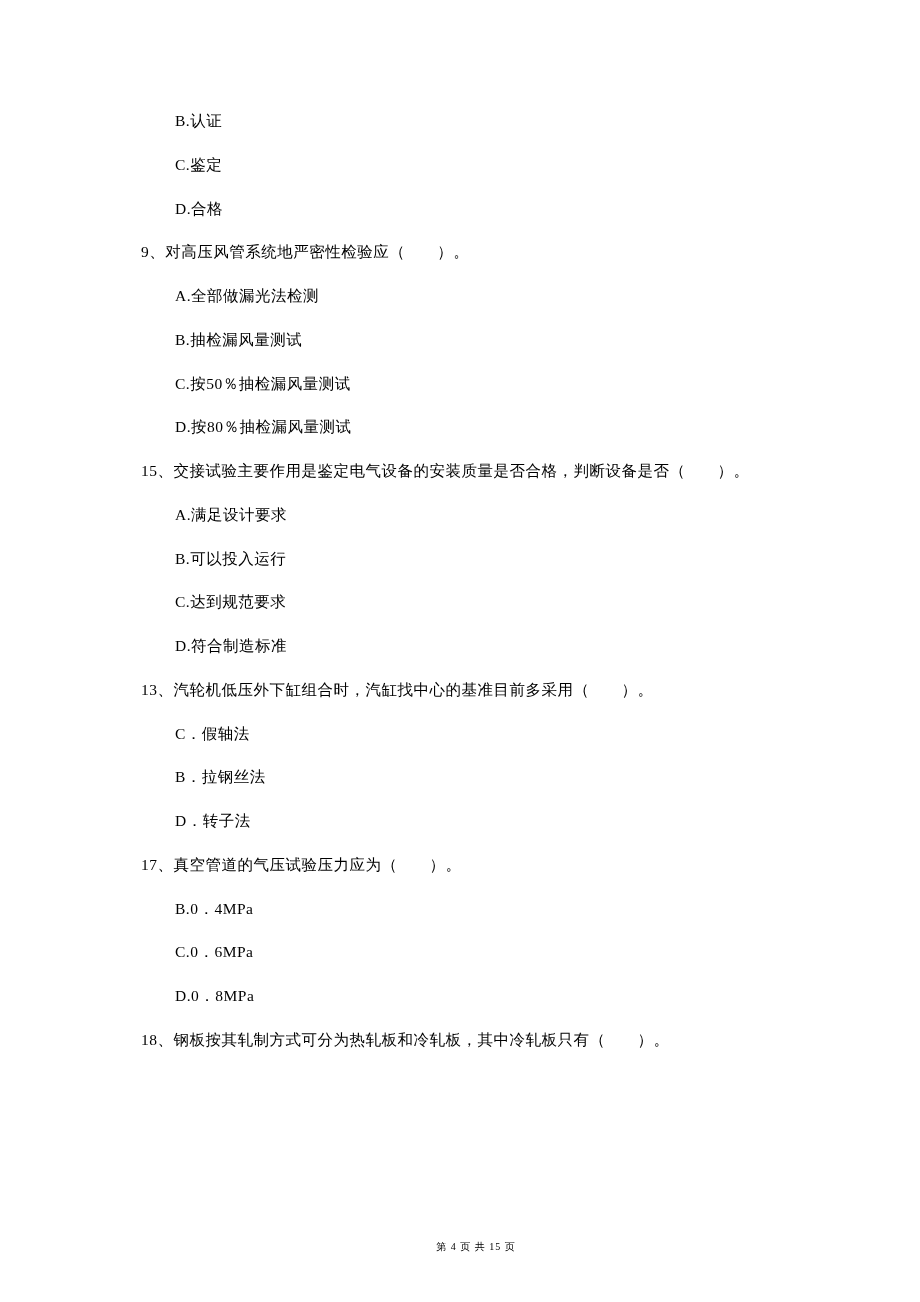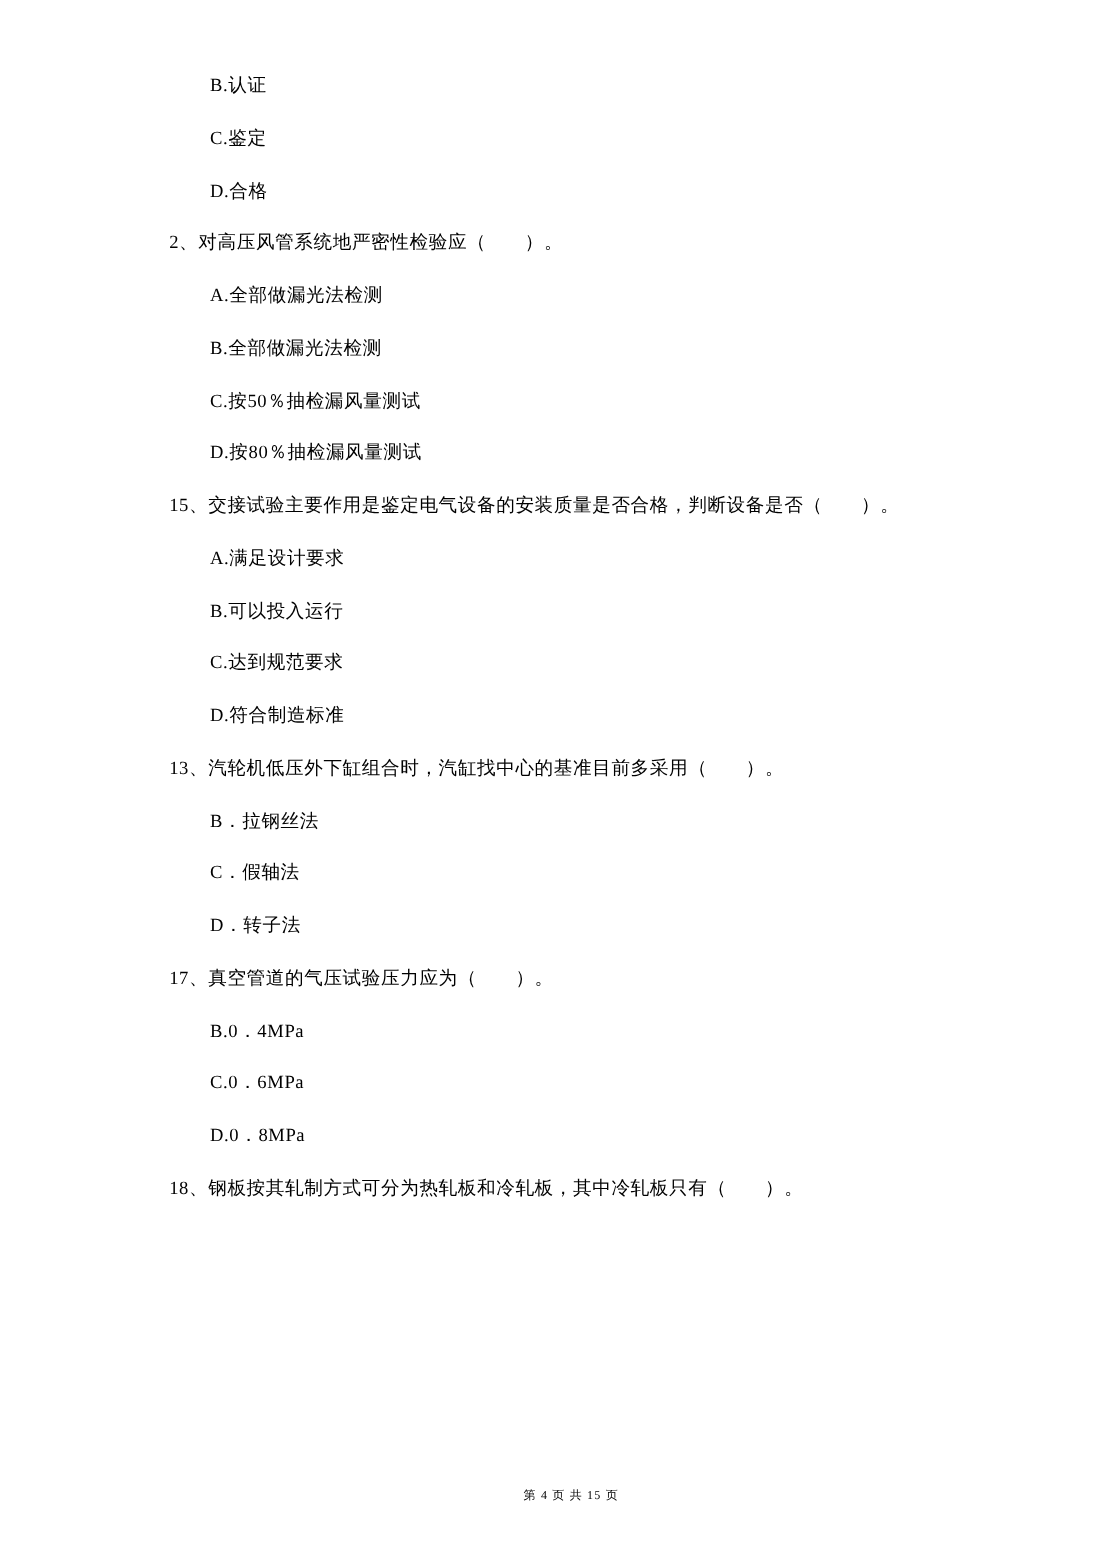--- a/index.html
+++ b/index.html
@@ -8,21 +8,21 @@
     background: #ffffff;
     font-family: "SimSun", "宋体", serif;
     width: 920px;
     height: 1302px;
     position: relative;
     color: #000000;
     font-size: 15.5px;
     line-height: 1.5;
   }
   .page {
-    padding-top: 60px;
+    padding-top: 109px;
     padding-left: 141px;
     padding-right: 100px;
   }
   .option {
     margin-left: 34px;
     margin-bottom: 20.5px;
     letter-spacing: 0.5px;
   }
   .question {
     margin-bottom: 20.5px;
@@ -40,35 +40,35 @@
 </style>
 </head>
 <body>
 
 <div class="page">
 
   <div class="option">B.认证</div>
   <div class="option">C.鉴定</div>
   <div class="option">D.合格</div>
 
-  <div class="question">2、对高压风管系统地严密性检验应（　　）。</div>
+  <div class="question">9、对高压风管系统地严密性检验应（　　）。</div>
   <div class="option">A.全部做漏光法检测</div>
-  <div class="option">B.全部做漏光法检测</div>
+  <div class="option">B.抽检漏风量测试</div>
   <div class="option">C.按50％抽检漏风量测试</div>
   <div class="option">D.按80％抽检漏风量测试</div>
 
   <div class="question">15、交接试验主要作用是鉴定电气设备的安装质量是否合格，判断设备是否（　　）。</div>
   <div class="option">A.满足设计要求</div>
   <div class="option">B.可以投入运行</div>
   <div class="option">C.达到规范要求</div>
   <div class="option">D.符合制造标准</div>
 
   <div class="question">13、汽轮机低压外下缸组合时，汽缸找中心的基准目前多采用（　　）。</div>
+  <div class="option">C．假轴法</div>
   <div class="option">B．拉钢丝法</div>
-  <div class="option">C．假轴法</div>
   <div class="option">D．转子法</div>
 
   <div class="question">17、真空管道的气压试验压力应为（　　）。</div>
   <div class="option">B.0．4MPa</div>
   <div class="option">C.0．6MPa</div>
   <div class="option">D.0．8MPa</div>
 
   <div class="question">18、钢板按其轧制方式可分为热轧板和冷轧板，其中冷轧板只有（　　）。</div>
 
 </div>

